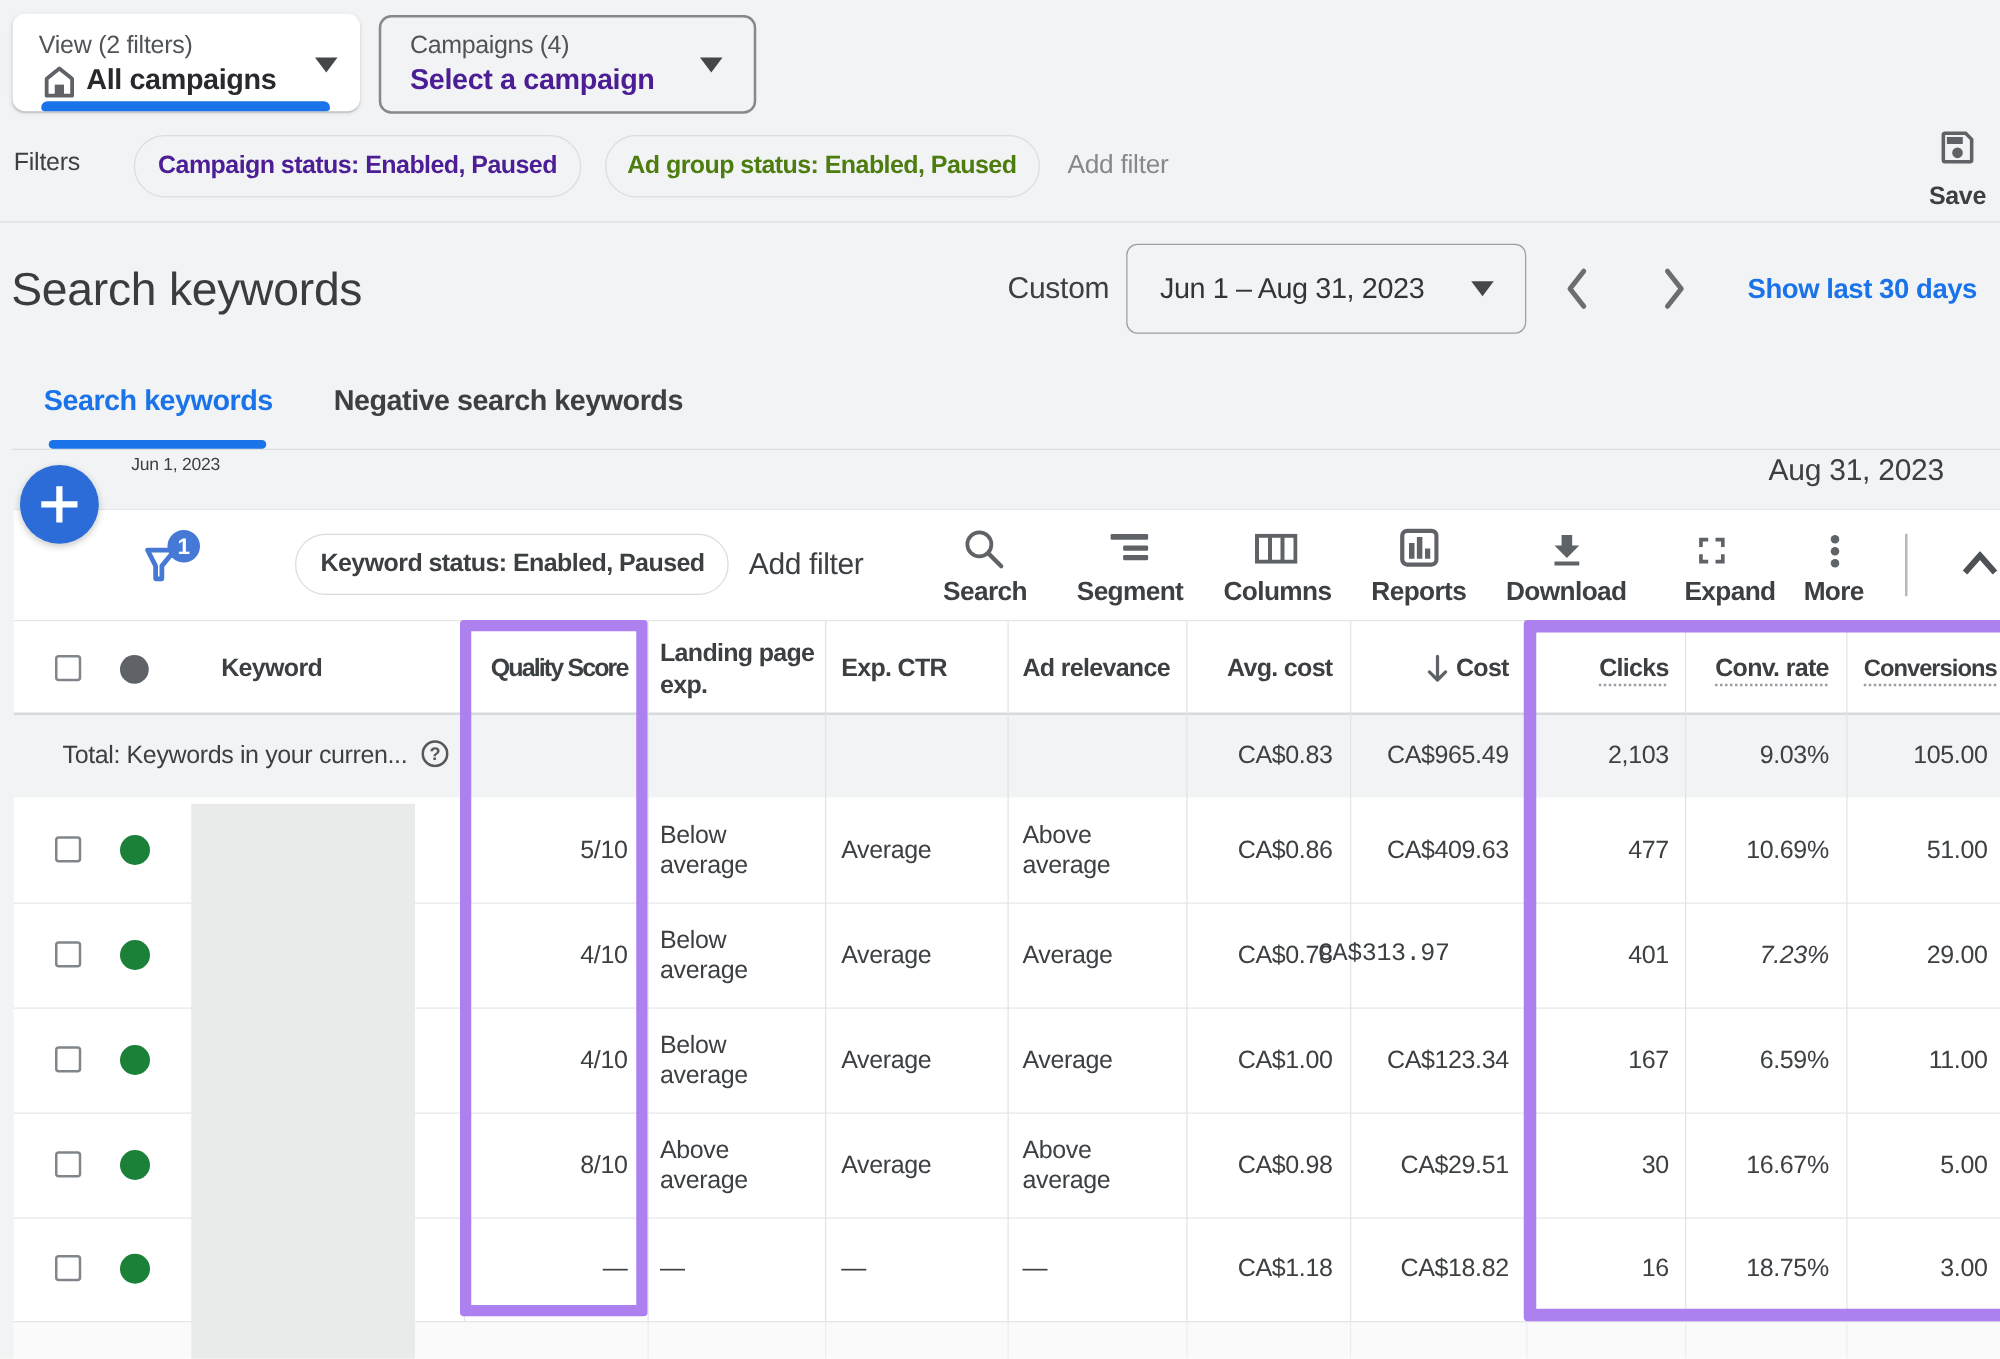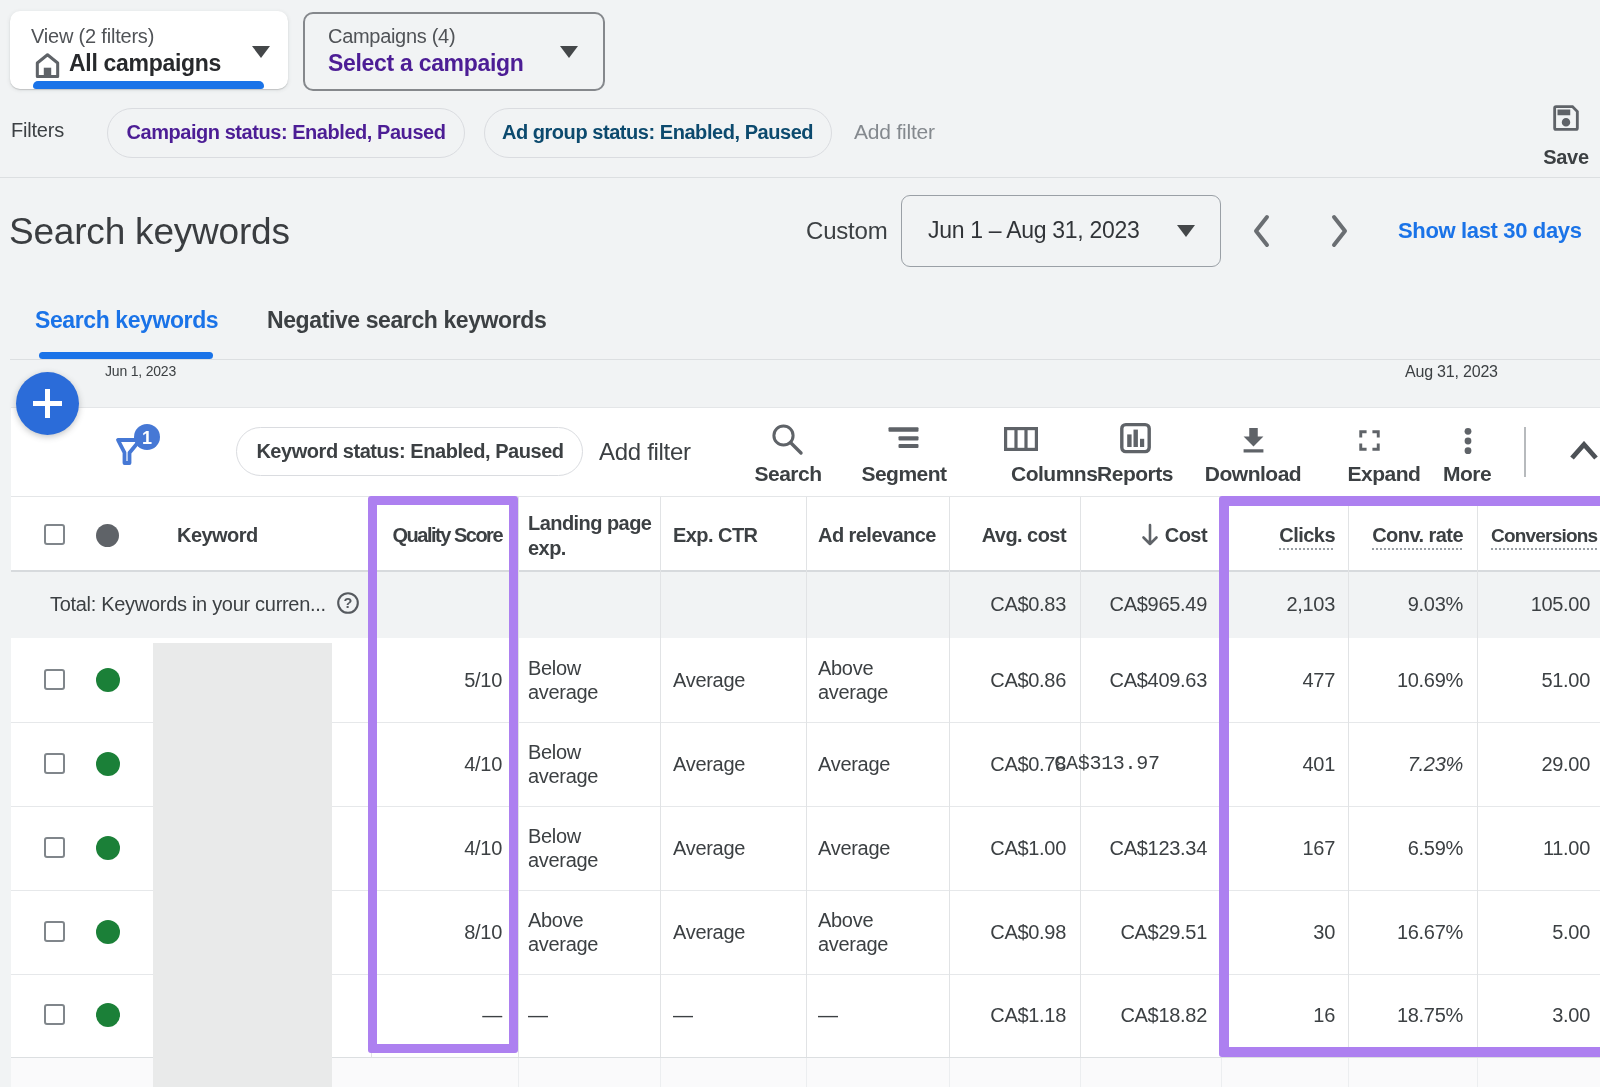--- a/index.html
+++ b/index.html
@@ -29,21 +29,21 @@
 
 <div class="abs" style="left:303px;top:12px;width:298px;height:75px;border:2px solid #85888c;border-radius:10px;"></div>
 <div class="abs" style="left:328px;top:25px;font-size:20px;color:#505357;letter-spacing:-0.3px;">Campaigns (4)</div>
 <div class="abs" style="left:328px;top:50px;font-size:23px;font-weight:700;color:#4c1d95;letter-spacing:-0.3px;">Select a campaign</div>
 <div class="abs tri" style="left:560px;top:46px;"></div>
 
 <div class="abs" style="left:11px;top:119px;font-size:20px;letter-spacing:-0.2px;">Filters</div>
 <div class="abs" style="left:107px;top:108px;width:356px;height:48px;border:1px solid #dadce0;border-radius:25px;"></div>
 <div class="abs" style="left:126px;top:121px;width:320px;text-align:center;font-size:20px;font-weight:700;color:#4c1d95;letter-spacing:-0.45px;">Campaign status: Enabled, Paused</div>
 <div class="abs" style="left:484px;top:108px;width:346px;height:48px;border:1px solid #dadce0;border-radius:25px;"></div>
-<div class="abs" style="left:500px;top:121px;width:315px;text-align:center;font-size:20px;font-weight:700;color:#0c4a6e;letter-spacing:-0.45px;">Ad group status: Enabled, Paused</div>
+<div class="abs" style="left:500px;top:121px;width:315px;text-align:center;font-size:20px;font-weight:700;color:#4d7c0f;letter-spacing:-0.45px;">Ad group status: Enabled, Paused</div>
 <div class="abs" style="left:854px;top:120px;font-size:21px;color:#84898e;letter-spacing:-0.2px;">Add filter</div>
 
 <svg class="abs" style="left:1549px;top:101px;" width="34" height="34" viewBox="0 0 24 24">
     <path fill="#5f6368" d="M17 3H5a2 2 0 0 0-2 2v14a2 2 0 0 0 2 2h14a2 2 0 0 0 2-2V7l-4-4zm2 16H5V5h11.2L19 7.8V19zM12 12a3 3 0 1 0 0 6 3 3 0 0 0 0-6zM6 6h9v4H6z"></path>
   </svg>
 <div class="abs" style="left:1541px;top:146px;width:50px;text-align:center;font-size:20px;font-weight:700;color:#3c4043;letter-spacing:-0.3px;">Save</div>
 
 <div class="abs" style="left:0;top:177px;width:1600px;height:1px;background:#dcdfe1;"></div>
 
 <div class="abs" style="left:9px;top:211px;font-size:37px;color:#3a3d40;letter-spacing:-0.2px;">Search keywords</div>
@@ -58,21 +58,21 @@
     <path d="M9 5l11 14L9 33" stroke="#6a6e72" stroke-width="4" fill="none" stroke-linecap="round" stroke-linejoin="round"></path>
   </svg>
 <div class="abs" style="left:1398px;top:218px;font-size:22px;font-weight:700;color:#1a73e8;letter-spacing:-0.35px;">Show last 30 days</div>
 
 <div class="abs" style="left:35px;top:307px;font-size:23px;font-weight:700;color:#1a73e8;letter-spacing:-0.4px;">Search keywords</div>
 <div class="abs" style="left:267px;top:307px;font-size:23px;font-weight:700;color:#3c4043;letter-spacing:-0.4px;">Negative search keywords</div>
 <div class="abs" style="left:10px;top:359px;width:1590px;height:1px;background:#dcdfe1;"></div>
 <div class="abs" style="left:39px;top:352px;width:174px;height:7px;background:#1a73e8;border-radius:4px;"></div>
 
 <div class="abs" style="left:105px;top:363px;font-size:14px;letter-spacing:-0.2px;text-align:center;">Jun 1, 2023</div>
-<div class="abs" style="left:1405px;top:363px;width:160px;text-align:left;font-size:16px;letter-spacing:-0.2px;">Aug 31, 2023</div>
+<div class="abs" style="left:1405px;top:363px;width:160px;text-align:center;font-size:24px;letter-spacing:-0.2px;">Aug 31, 2023</div>
 
 <div class="abs" style="left:11px;top:407px;width:1589px;height:680px;background:#fff;border-top:1px solid #e4e6e8;"></div>
 
 <div class="abs" style="left:16px;top:372px;width:63px;height:63px;border-radius:50%;background:#2b6cd9;box-shadow:0 2px 6px rgba(60,64,67,.3);"></div>
 <div class="abs" style="left:33px;top:401px;width:29px;height:5px;background:#fff;"></div>
 <div class="abs" style="left:45px;top:389px;width:5px;height:29px;background:#fff;"></div>
 
 <svg class="abs" style="left:112px;top:424px;" width="52" height="52" viewBox="0 0 52 52">
   <path d="M6 16h22L17.5 28.7V39h-5V28.7z" fill="none" stroke="#4678d5" stroke-width="3.8" stroke-linejoin="round" stroke-linecap="round"></path>
   <circle cx="35" cy="13" r="13" fill="#4678d5"></circle>
@@ -94,21 +94,21 @@
       <rect x="14.5" y="11.3" width="20" height="4.2" rx="1"></rect>
       <rect x="14.5" y="18.9" width="20" height="4.2" rx="1"></rect>
     </g>
   </svg>
 <div class="abs" style="left:854px;top:462px;width:100px;text-align:center;font-size:21px;font-weight:700;color:#3c4043;letter-spacing:-0.5px;">Segment</div>
 
 <svg class="abs" style="left:1004px;top:427px;" width="34" height="24" viewBox="0 0 34 24">
     <rect x="1.6" y="1.6" width="30.8" height="20.8" fill="none" stroke="#5f6368" stroke-width="3.2"></rect>
     <path d="M12 1.6v20.8M22 1.6v20.8" stroke="#5f6368" stroke-width="3.2"></path>
   </svg>
-<div class="abs" style="left:1011px;top:462px;width:100px;font-size:21px;font-weight:700;color:#3c4043;letter-spacing:-0.5px;">Columns</div>
+<div class="abs" style="left:972px;top:462px;width:100px;text-align:center;font-size:21px;font-weight:700;color:#3c4043;letter-spacing:-0.5px;">Columns</div>
 
 <svg class="abs" style="left:1120px;top:422px;" width="31" height="32" viewBox="0 0 31 32">
     <rect x="1.8" y="2.6" width="27.4" height="27" rx="4" fill="none" stroke="#5f6368" stroke-width="3.4"></rect>
     <g fill="#5f6368">
       <rect x="7.2" y="12.4" width="4.4" height="12.6"></rect>
       <rect x="13.5" y="7.6" width="4.4" height="17.4"></rect>
       <rect x="20" y="16.8" width="4.2" height="8.2"></rect>
     </g>
   </svg>
 <div class="abs" style="left:1085px;top:462px;width:100px;text-align:center;font-size:21px;font-weight:700;color:#3c4043;letter-spacing:-0.5px;">Reports</div>

